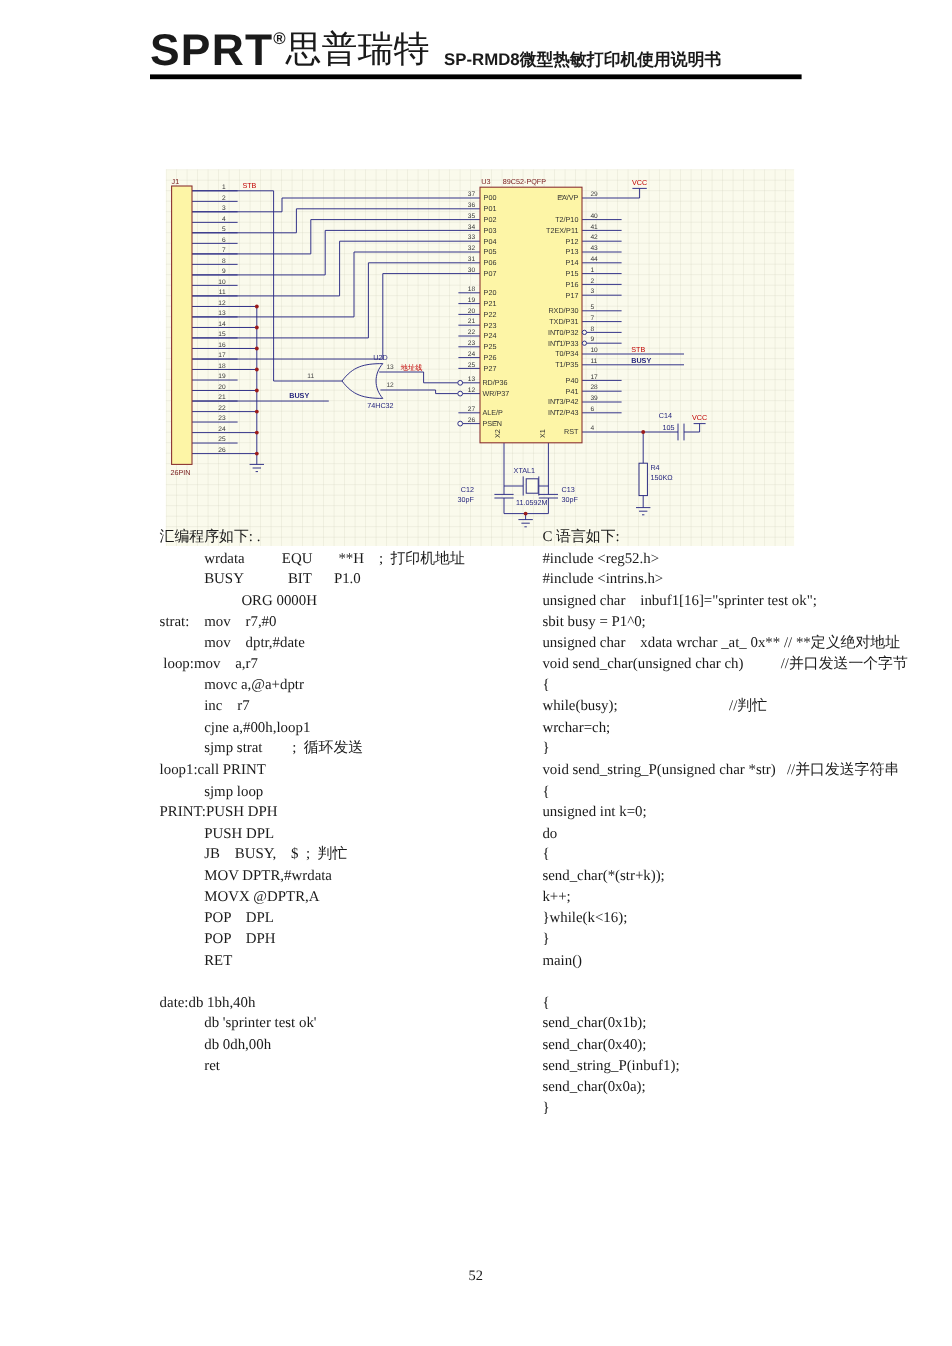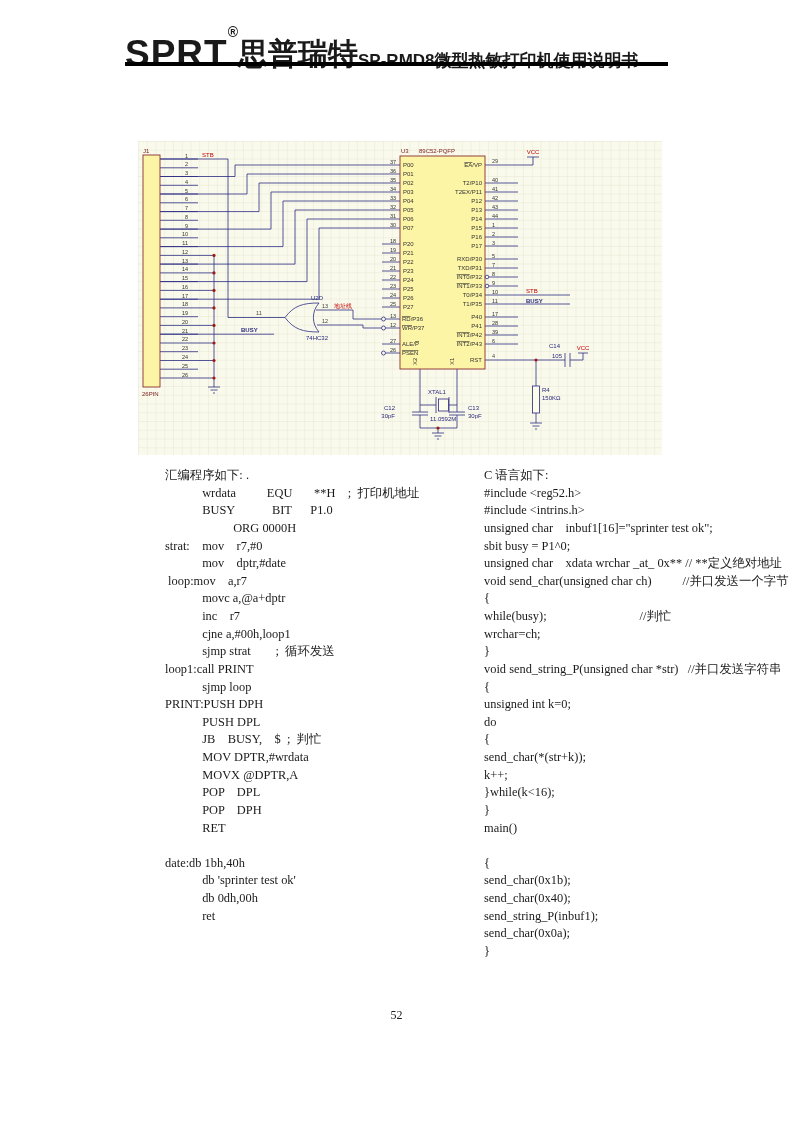--- a/index.html
+++ b/index.html
@@ -4,50 +4,50 @@
 <style>
   html,body{margin:0;padding:0;background:#ffffff;}
   #page{position:relative;width:793px;height:1122px;background:#ffffff;overflow:hidden;
         font-family:"Liberation Serif",serif;color:#1a1a1a;}
   
   #hdr{position:absolute;left:125px;top:22px;width:545px;height:46px;}
   #logo-en{font-family:"Liberation Sans",sans-serif;font-weight:900;font-size:37px;
            letter-spacing:1px;display:inline-block;vertical-align:bottom;line-height:40px;text-align:center;}
   #logo-reg{font-family:"Liberation Sans",sans-serif;font-weight:700;font-size:14px;
             vertical-align:top;display:inline-block;margin-top:2px;}
-  #logo-cn{font-family:"Liberation Sans",sans-serif;font-weight:700;font-size:30px;
-           display:inline-block;vertical-align:bottom;line-height:40px;margin-top:12px;}
-  #doc-title{font-family:"Liberation Sans",sans-serif;font-weight:900;font-size:17px;
-             display:inline-block;vertical-align:bottom;line-height:26px;margin-left:0;text-align:center;}
+  #logo-cn{font-family:"Liberation Sans",sans-serif;font-weight:400;font-size:30px;
+           display:inline-block;vertical-align:bottom;line-height:40px;}
+  #doc-title{font-family:"Liberation Sans",sans-serif;font-weight:900;font-size:14px;
+             display:inline-block;vertical-align:bottom;line-height:26px;margin-left:12px;text-align:center;}
   #hdr-rule{position:absolute;left:125px;top:62px;width:543px;height:4px;background:#000;}
   
   #sec-head{position:absolute;left:135px;top:101px;font-family:"Liberation Sans",sans-serif;
             font-weight:900;font-size:16.5px;}
   
   #schematic{position:absolute;left:138px;top:141px;width:524px;height:314px;}
   svg text{font-family:"Liberation Sans",sans-serif;fill:#333;}
   .wire{fill:none;stroke:#2b2b85;stroke-width:0.8;}
   .comp{fill:#fdf5a6;stroke:#8a3030;stroke-width:0.9;}
   .part{fill:#fdfdec;stroke:#26267e;stroke-width:0.8;}
   .bub{fill:#fafaec;stroke:#2b2b85;stroke-width:0.8;}
   .dot{fill:#9b1a1a;}
   .ref{fill:#7b2121;font-size:6px;}
   .val{fill:#26267e;font-size:6px;}
   .red{fill:#c00000;font-size:6px;}
   .busy{fill:#26267e;font-size:6px;font-weight:bold;}
   .pin{fill:#444;font-size:5.5px;}
   .lbl{fill:#333;font-size:6px;}
   .ovl{text-decoration:overline;}
   
-  .code-col{position:absolute;top:467px;font-size:12.4px;line-height:17.63px;white-space:pre;margin-left:32px;}
+  .code-col{position:absolute;top:439px;font-size:12.4px;line-height:17.63px;white-space:pre;}
   #asm-col{left:133px;width:316px;}
   #c-col{left:452px;width:330px;}
   .code-line{height:17.63px;}
   
-  #page-num{position:absolute;left:0;top:1008px;width:793px;text-align:center;font-size:12px;}
+  #page-num{position:absolute;left:0;top:1056px;width:793px;text-align:center;font-size:12px;}
 </style>
 </head>
 <body>
 
 <div id="page">
 
   <div id="hdr">
     <span id="logo-en">SPRT</span><span id="logo-reg">®</span><span id="logo-cn">思普瑞特</span><span id="doc-title">SP-RMD8微型热敏打印机使用说明书</span>
   </div>
   <div id="hdr-rule"></div>

